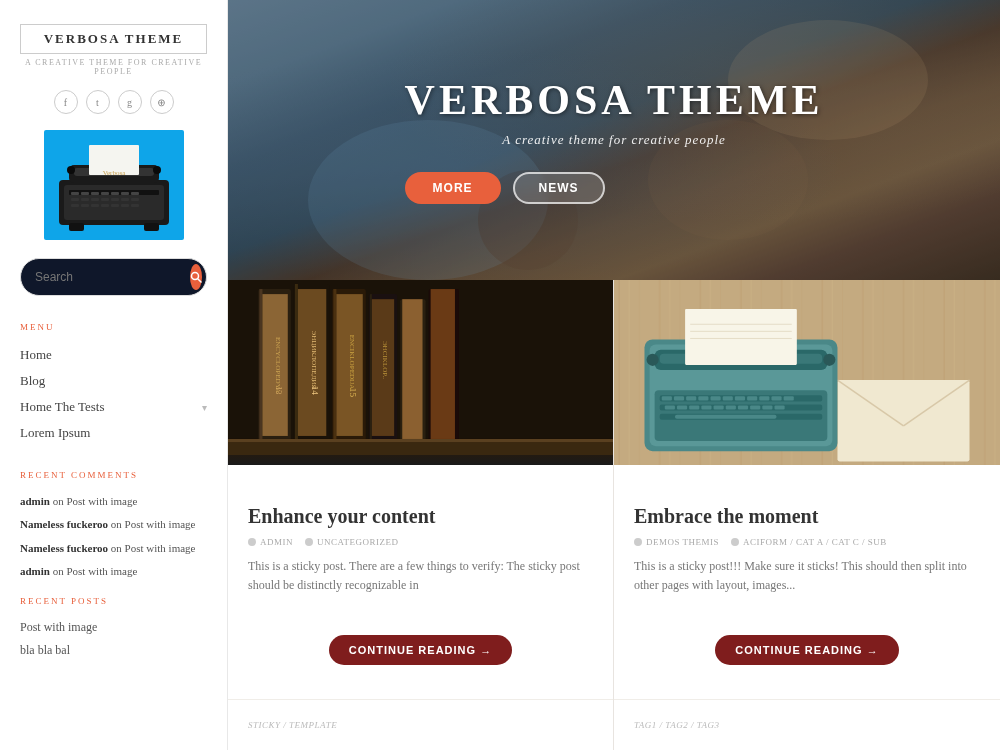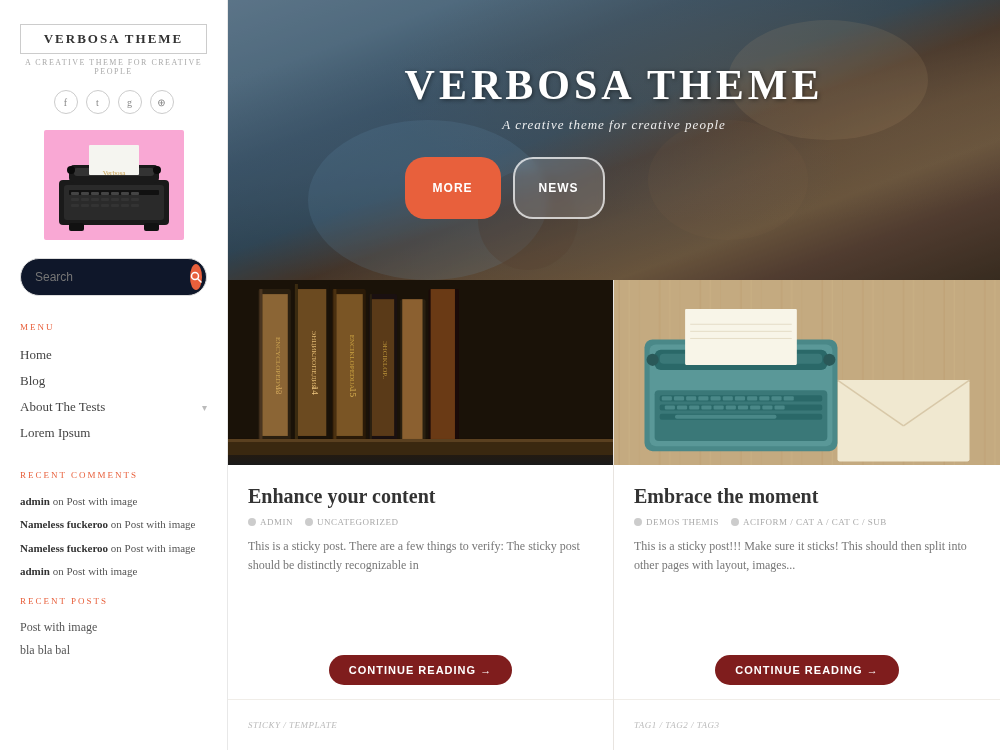--- a/index.html
+++ b/index.html
@@ -62,21 +62,21 @@
       justify-content: center;
       font-size: 10px;
       color: #888;
       cursor: pointer;
     }
 
     .sidebar-image {
       width: 140px;
       height: 110px;
       margin: 0 auto 18px;
-      background: #f9a8d4;
+      background: #0ea5e9;
       border-radius: 2px;
       display: flex;
       align-items: center;
       justify-content: center;
       overflow: hidden;
       position: relative;
     }
 
     .typewriter-svg {
       width: 130px;
@@ -248,21 +248,21 @@
       letter-spacing: 1px;
       cursor: pointer;
       font-weight: bold;
     }
 
     .btn-news {
       background: rgba(255,255,255,0.15);
       color: #fff;
       border: 2px solid rgba(255,255,255,0.7);
       border-radius: 20px;
-      padding: 22px 24px;
+      padding: 7px 24px;
       font-size: 12px;
       letter-spacing: 1px;
       cursor: pointer;
       font-weight: bold;
       backdrop-filter: blur(4px);
     }
 
     
     .cards-grid {
       display: grid;
@@ -270,20 +270,21 @@
       gap: 0;
       flex: 1;
       background: #f0ede8;
     }
 
     .card {
       background: #fff;
       display: flex;
       flex-direction: column;
       border-right: 1px solid #e8e4e0;
+      gap: 20px;
     }
 
     .card:last-child { border-right: none; }
 
     .card-image {
       width: 100%;
       height: 185px;
       object-fit: cover;
       overflow: hidden;
       position: relative;
@@ -467,21 +468,21 @@
 
   <div class="sidebar-section-title">MENU</div>
   <ul class="menu-list">
     <li>
       <span>Home</span>
     </li>
     <li>
       <span>Blog</span>
     </li>
     <li>
-      <span>About The Tests</span>
+      <span>Home The Tests</span>
       <span class="menu-arrow">▾</span>
     </li>
     <li>
       <span>Lorem Ipsum</span>
     </li>
   </ul>
 
   <div class="sidebar-section-title">RECENT COMMENTS</div>
   <ul class="recent-comments-list">
     <li>

